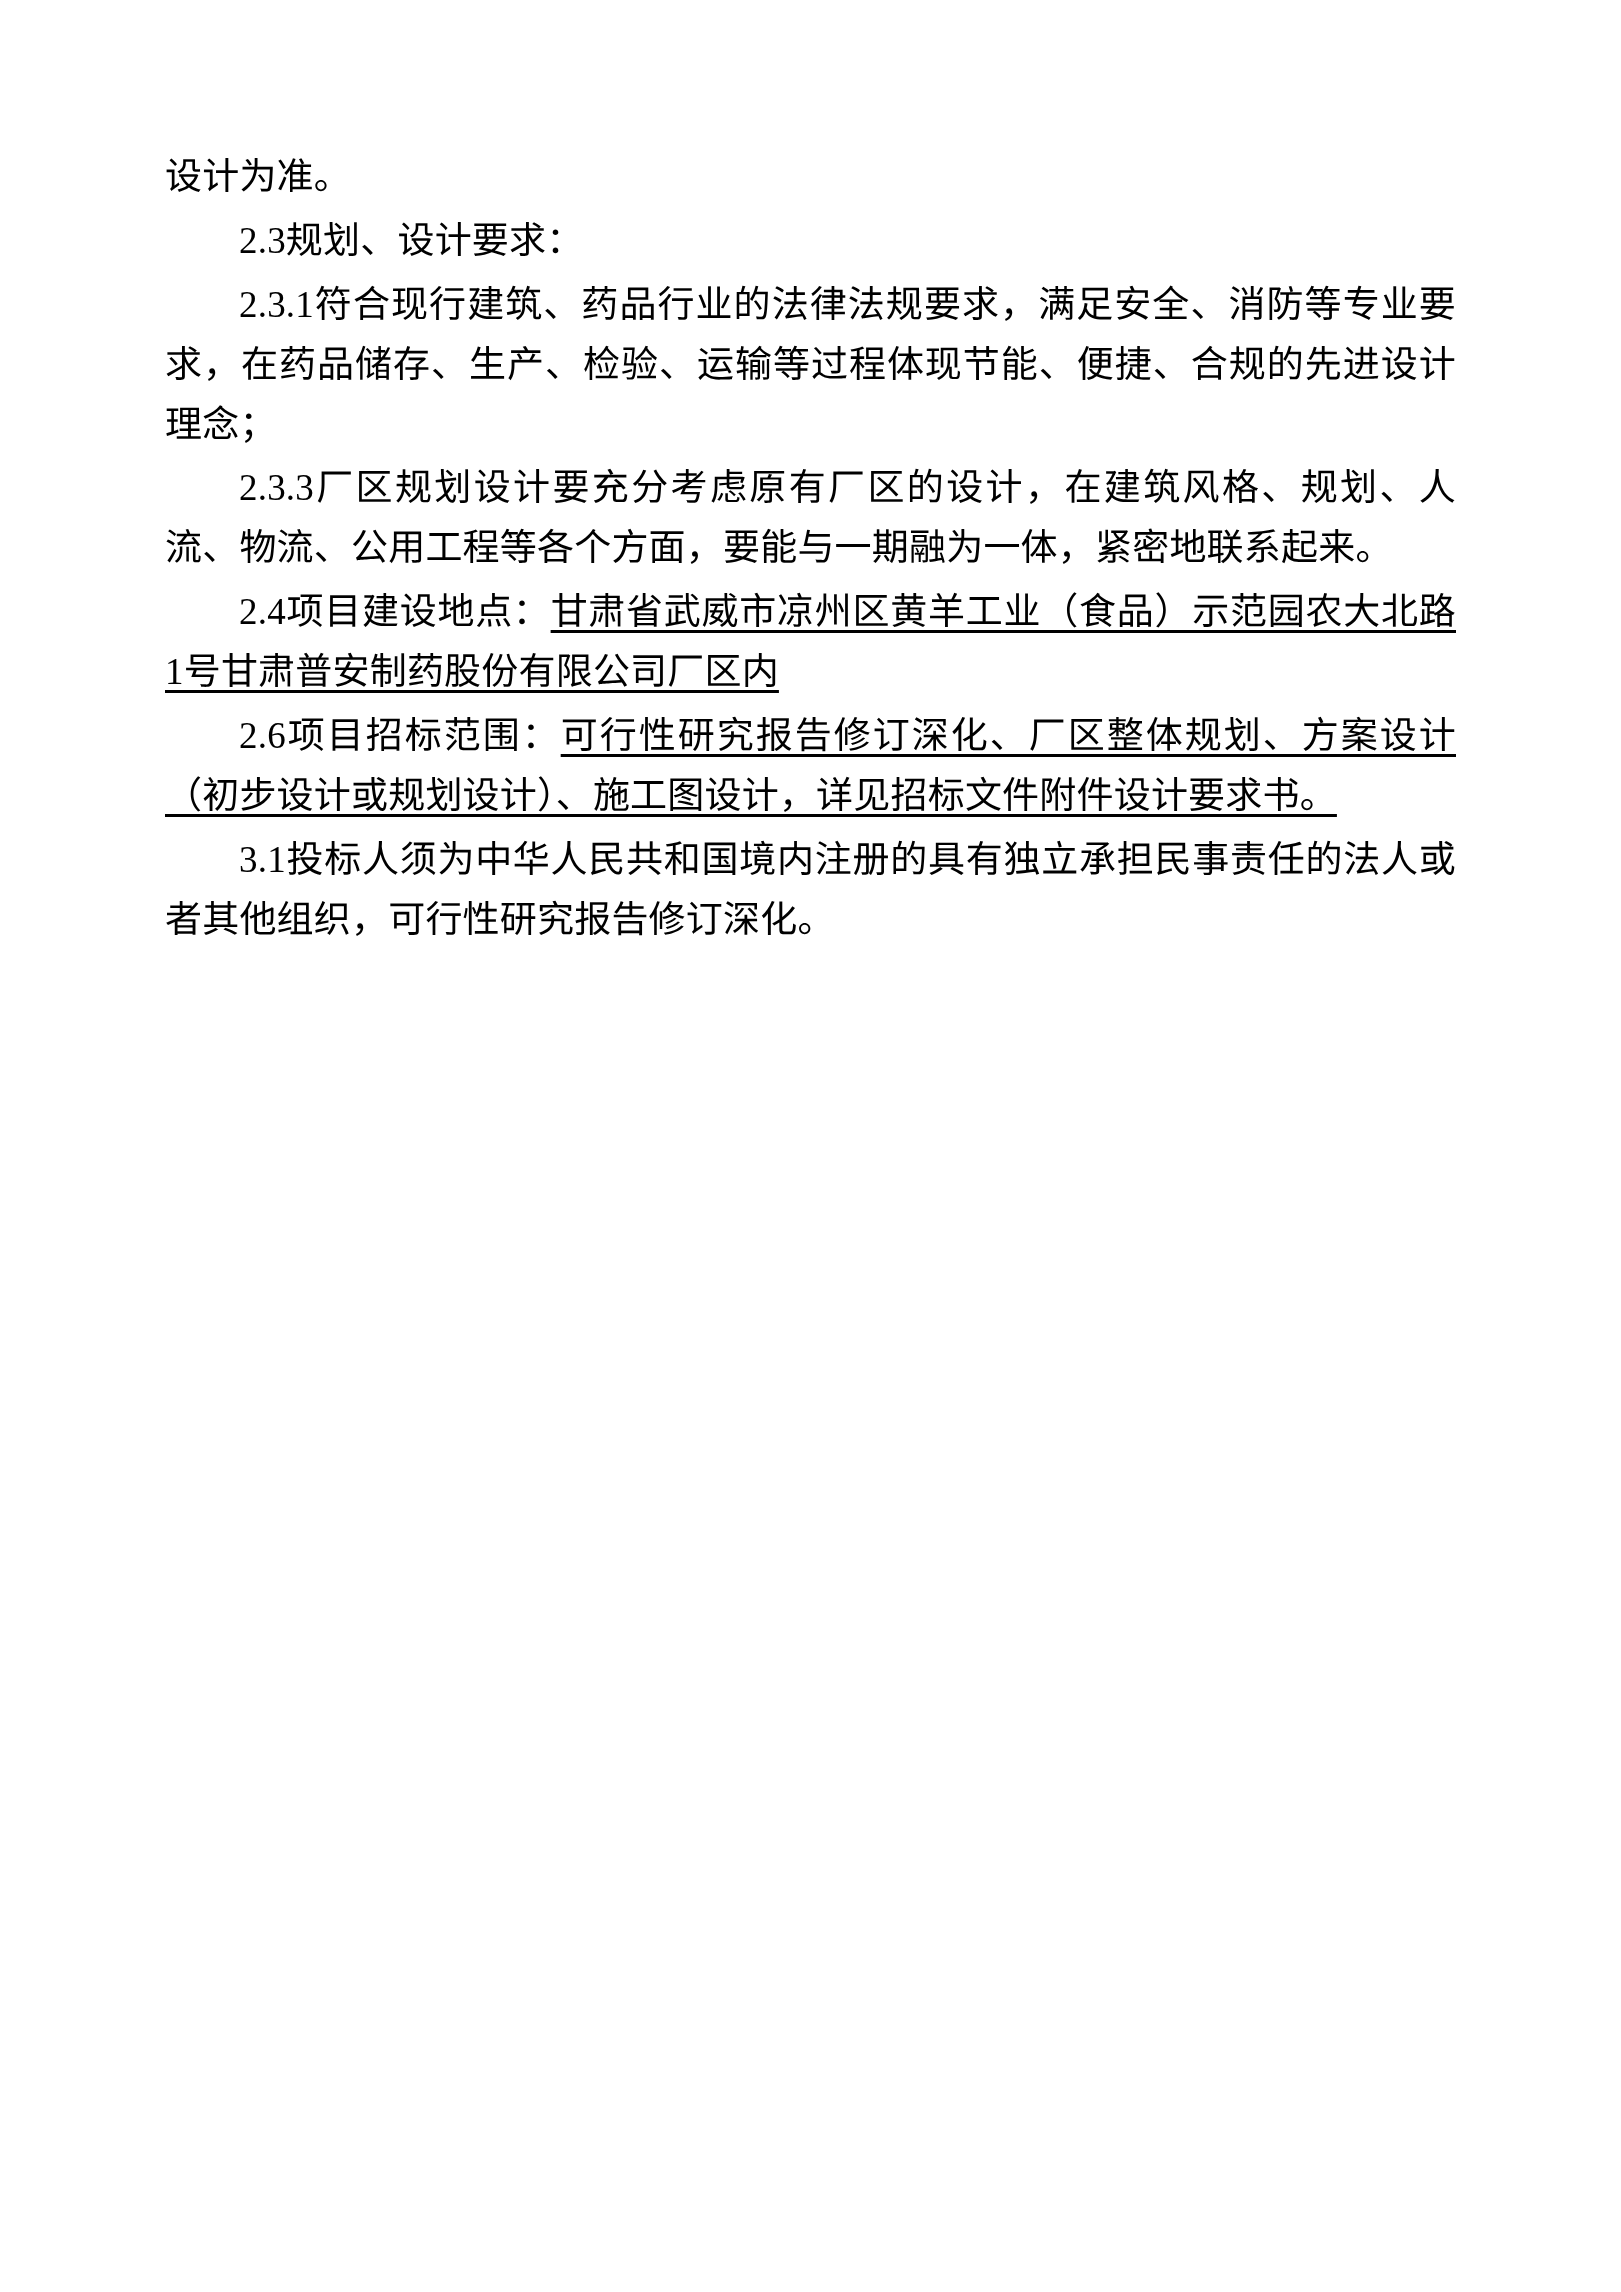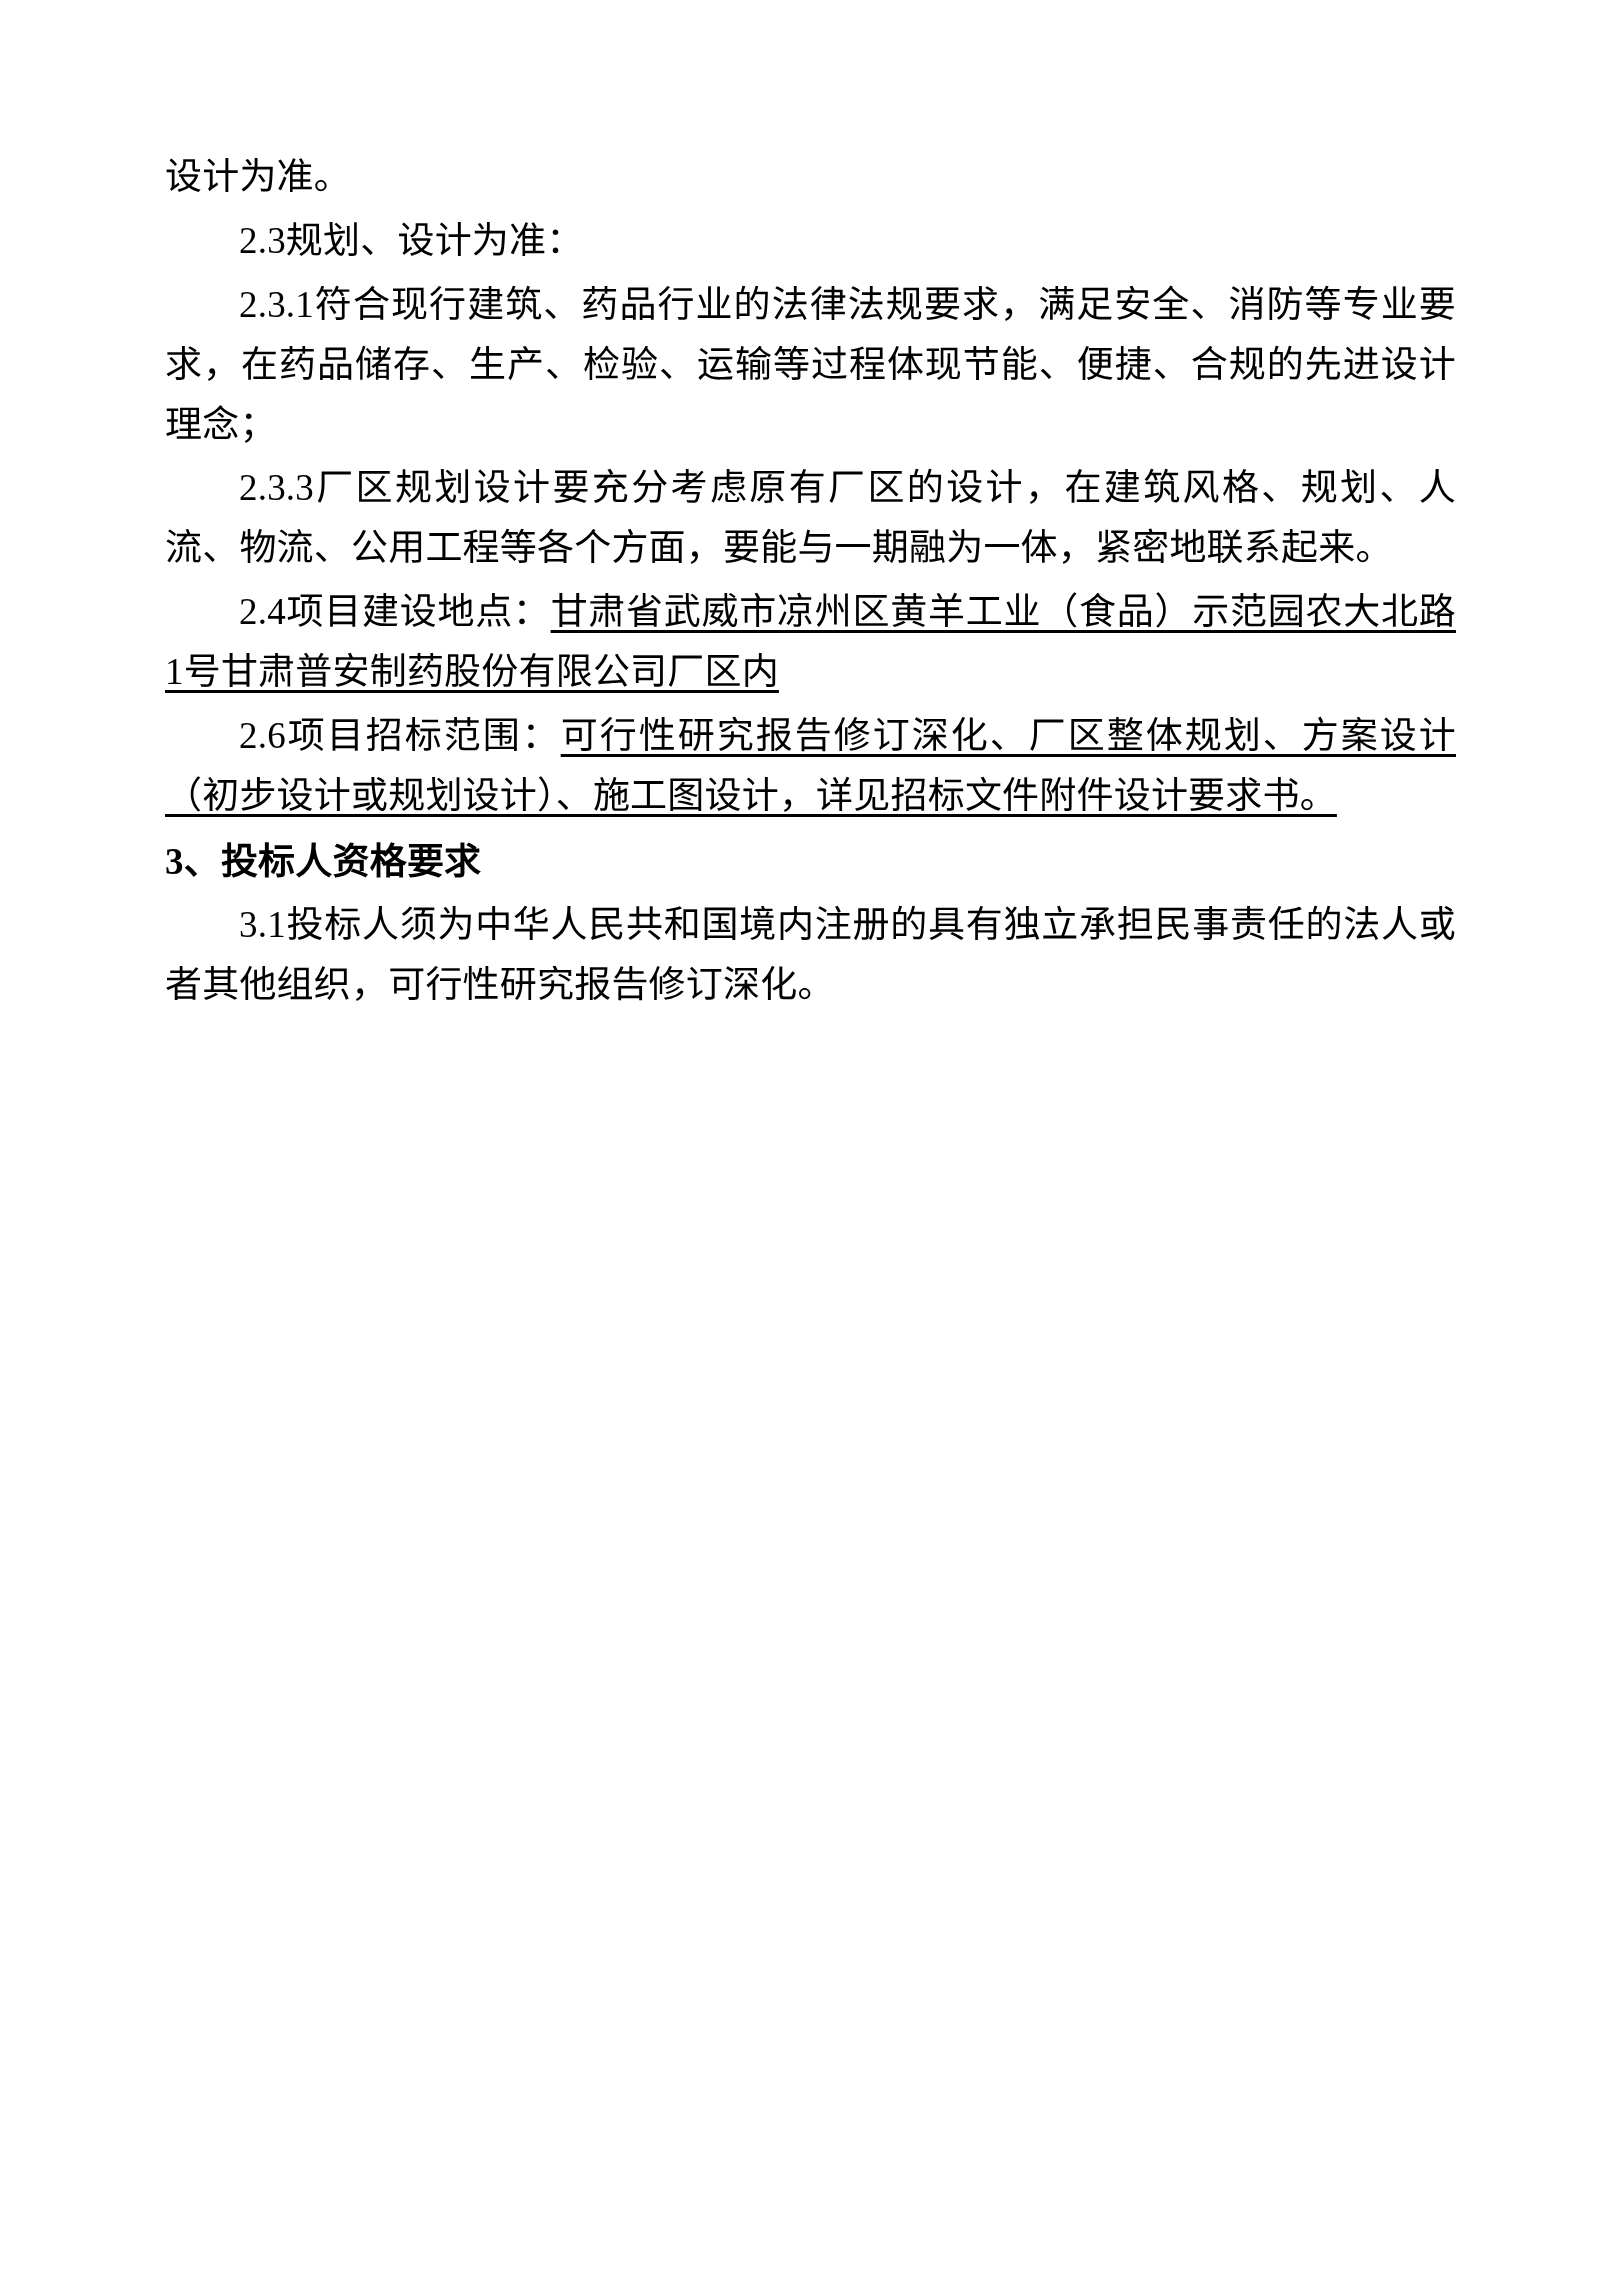--- a/index.html
+++ b/index.html
@@ -46,22 +46,21 @@
     text-decoration: underline;
     text-underline-offset: 5.9px;
   }
 </style>
 </head>
 <body>
 
 <div class="page">
   <div class="doc-body" id="doc-body">
       <p class="noindent"><span>设计为准。</span></p>
-      <p class="indent"><span>2.3规划、设计为准：</span></p>
+      <p class="indent"><span>2.3规划、设计要求：</span></p>
       <p class="indent"><span>2.3.1符合现行建筑、药品行业的法律法规要求，满足安全、消防等专业要求，在药品储存、生产、检验、运输等过程体现节能、便捷、合规的先进设计理念；</span></p>
       <p class="indent"><span>2.3.3厂区规划设计要充分考虑原有厂区的设计，在建筑风格、规划、人流、物流、公用工程等各个方面，要能与一期融为一体，紧密地联系起来。</span></p>
       <p class="indent"><span>2.4项目建设地点：</span><span class="u">甘肃省武威市凉州区黄羊工业（食品）示范园农大北路1号甘肃普安制药股份有限公司厂区内</span></p>
       <p class="indent"><span>2.6项目招标范围：</span><span class="u">可行性研究报告修订深化、厂区整体规划、方案设计（初步设计或规划设计）、施工图设计，详见招标文件附件设计要求书。</span></p>
-      <p class="heading noindent"><span>3、投标人资格要求</span></p>
       <p class="indent"><span>3.1投标人须为中华人民共和国境内注册的具有独立承担民事责任的法人或者其他组织，可行性研究报告修订深化。</span></p>
     </div>
 </div>
 
 
 </body></html>

